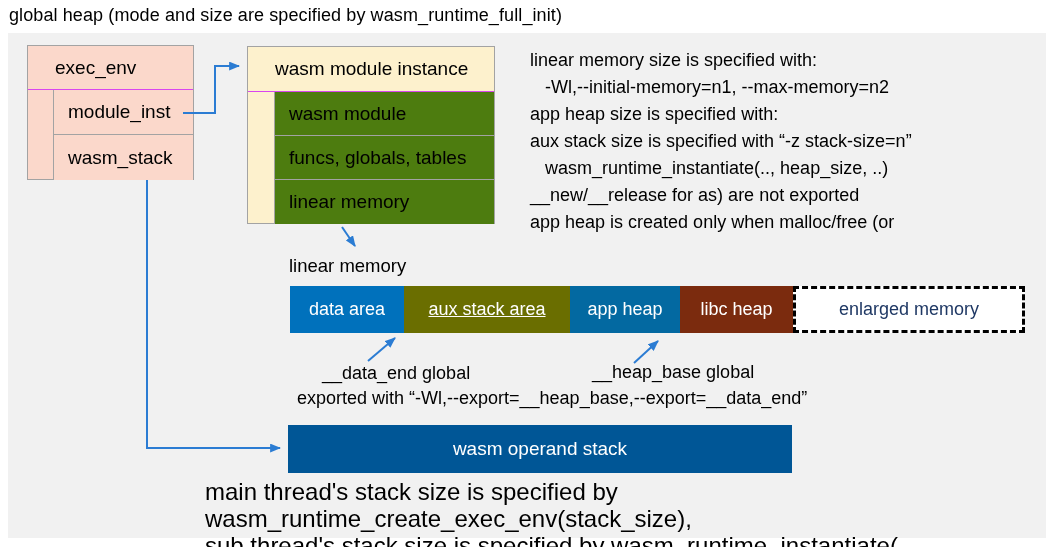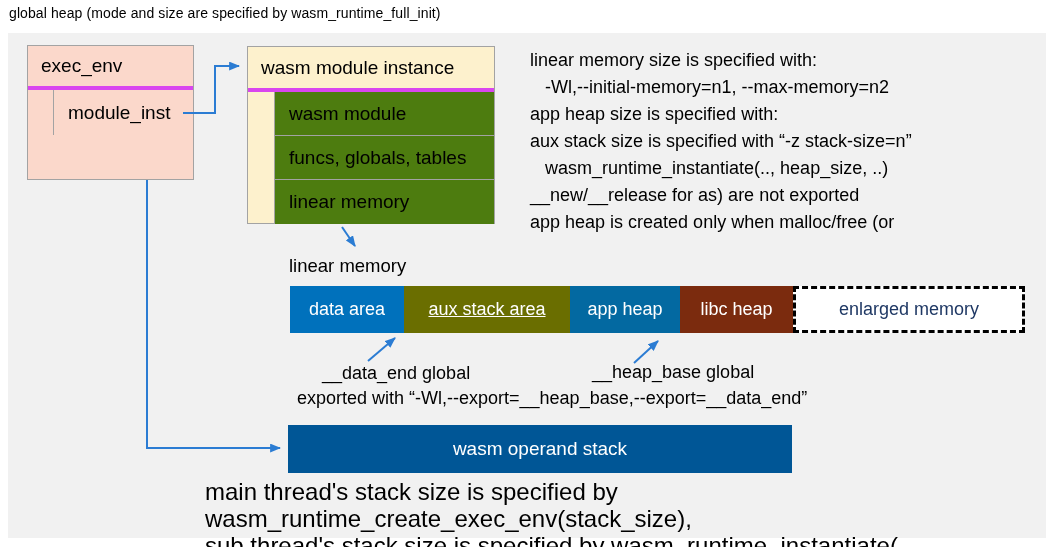--- a/index.html
+++ b/index.html
@@ -6,31 +6,31 @@
   #page{
     position:relative;
     width:1054px;height:547px;
     font-family:"Liberation Sans","DejaVu Sans",sans-serif;
     color:#000;
     overflow:hidden;
     background:#fff;
   }
   #title{
     position:absolute;left:9px;top:5px;
-    font-size:14px;letter-spacing:0.1px;
+    font-size:18px;letter-spacing:0.1px;
   }
   #panel{
     position:absolute;left:8px;top:33px;width:1038px;height:505px;
     background:#f1f1f1;
   }
   
   .sbox{position:absolute;box-sizing:border-box;border:1px solid #a3a3a3;}
   .sbox .hdr{
     box-sizing:border-box;height:44px;display:flex;align-items:center;
-    padding-left:13px;font-size:19px;border-bottom:4px solid #d946ef;
+    padding-left:27px;font-size:19px;border-bottom:1px solid #d946ef;
   }
   .sbox .rows{margin-left:25px;}
   .sbox .row{
     box-sizing:border-box;height:44px;display:flex;align-items:center;
     padding-left:14px;font-size:19px;
     border-left:1px solid #a3a3a3;border-bottom:1px solid #a3a3a3;
   }
   .sbox .row:last-child{border-bottom:none;}
   #execEnvBox{left:27px;top:45px;width:167px;height:135px;background:#fbd8cb;}
   #execEnvBox .row{height:45px;background:#fbd8cb;}
@@ -82,20 +82,21 @@
 <div id="page">
 
   <div id="title">global heap (mode and size are specified by wasm_runtime_full_init)</div>
 
   <div id="panel"></div>
 
   <div id="execEnvBox" class="sbox">
     <div class="hdr">exec_env</div>
     <div class="rows">
       <div class="row">module_inst</div>
+      <div class="row">wasm_stack</div>
     </div>
   </div>
 
   <div id="modInstBox" class="sbox">
     <div class="hdr">wasm module instance</div>
     <div class="rows">
       <div class="row">wasm module</div>
       <div class="row">funcs, globals, tables</div>
       <div class="row">linear memory</div>
     </div>

